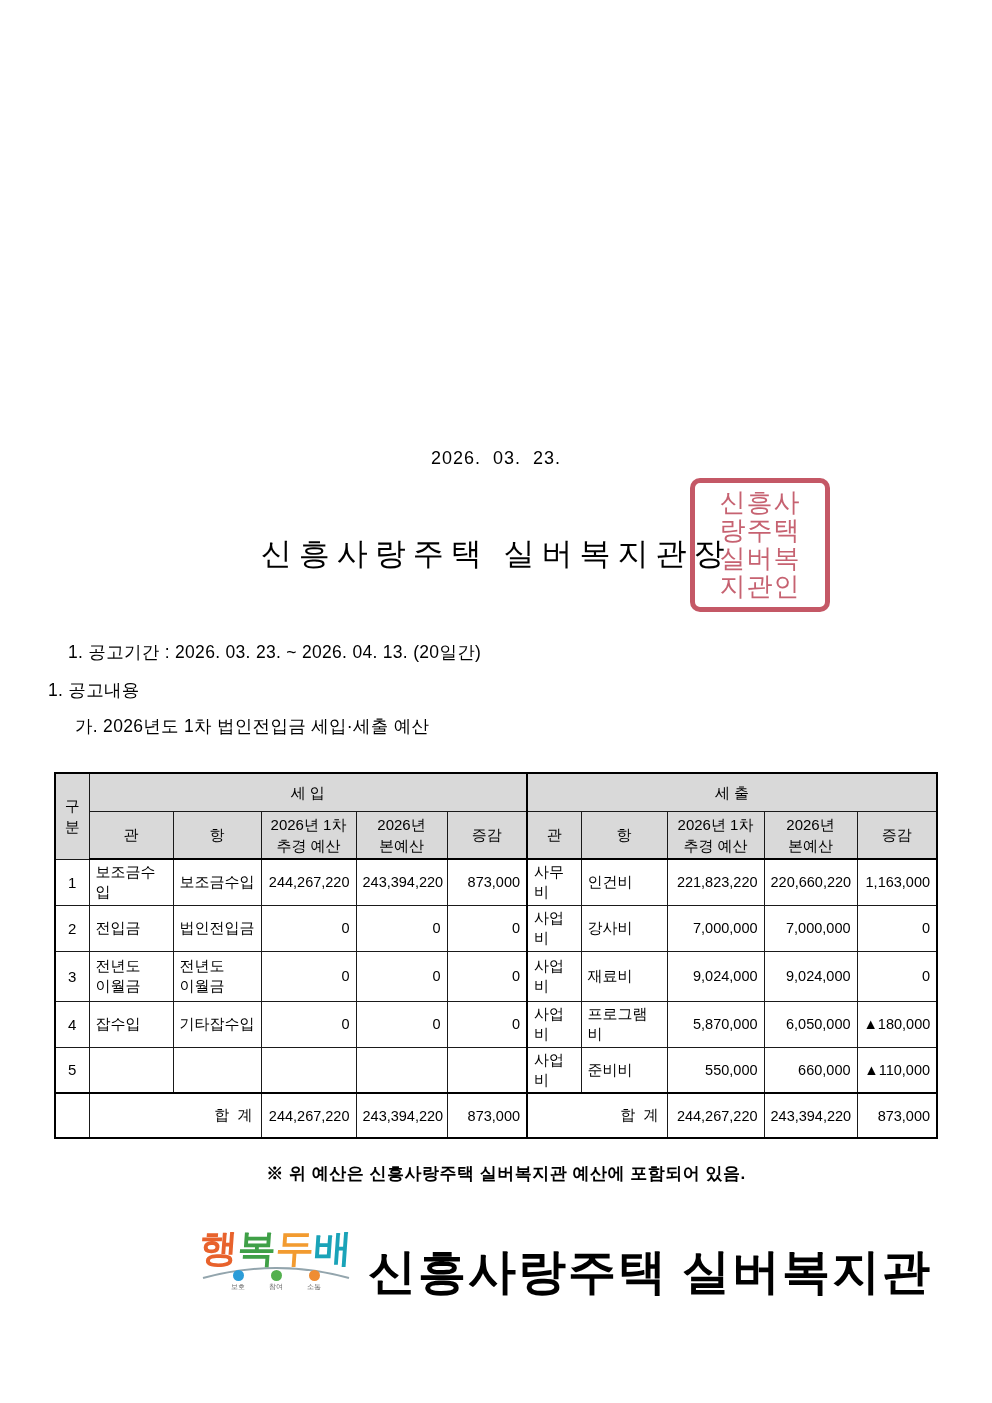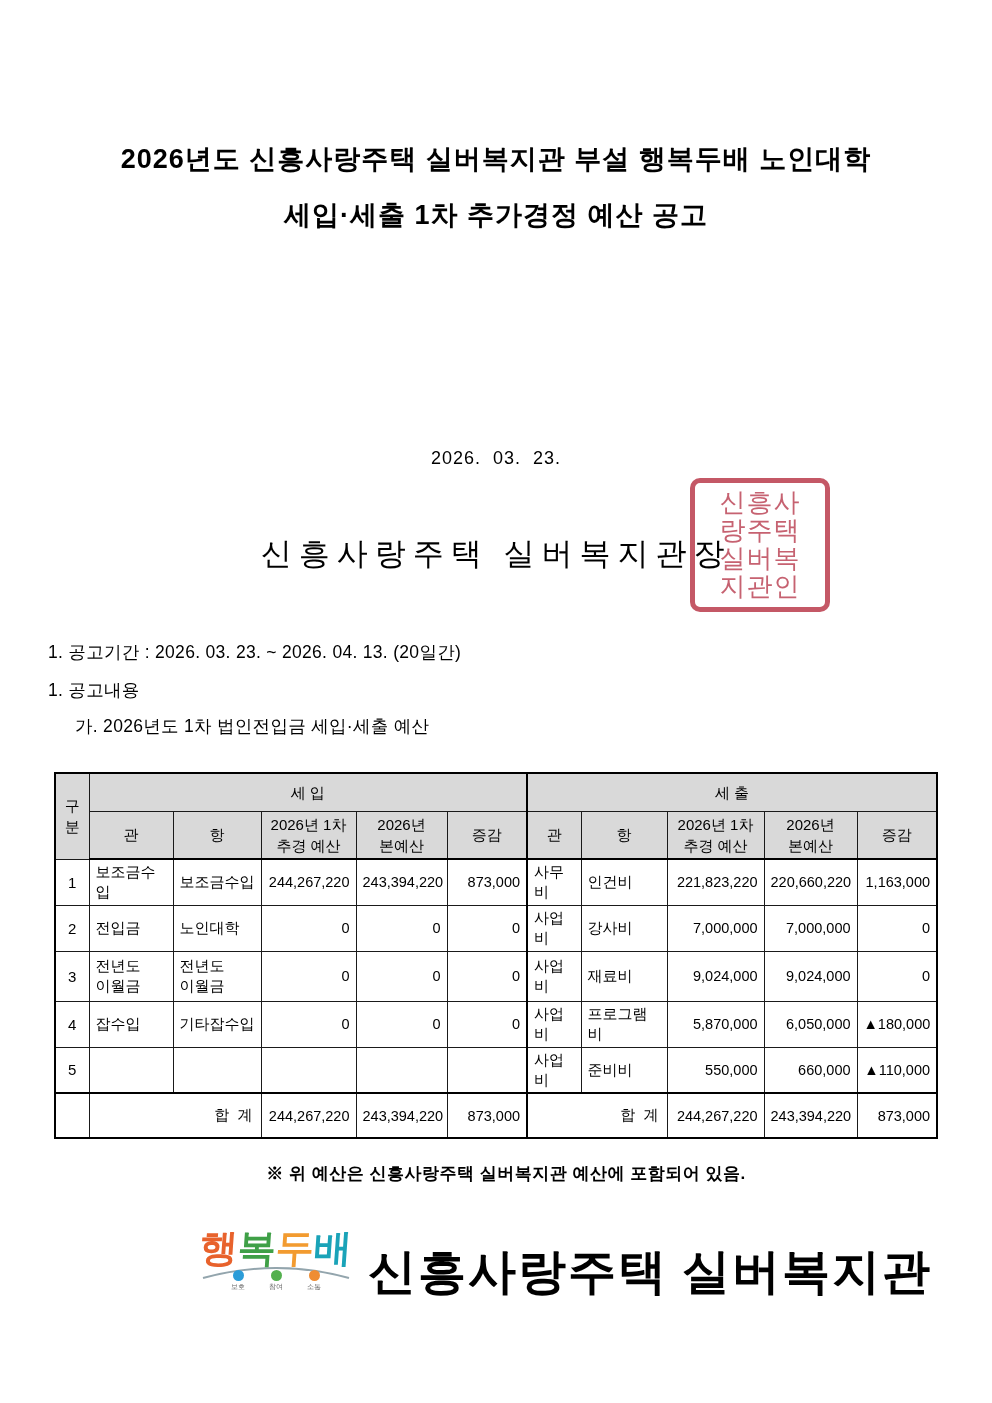--- a/index.html
+++ b/index.html
@@ -46,21 +46,21 @@
     background:rgba(255,255,255,0);
   }
   .seal-text{
     width:84px;
     font-family:"Liberation Serif",serif;
     font-size:26px;line-height:28px;letter-spacing:1px;
     color:#c25565;word-break:break-all;text-align:center;
   }
   
   .notice-item{position:absolute;left:48px;font-size:17.5px;letter-spacing:0.3px;}
-  .item1{top:640px;}
+  .item1{top:640px;margin-left:20px;}
   .item2{top:678px;}
   .item2-sub{top:714px;left:75px;}
   
   .unit-label{position:absolute;top:747px;right:82px;font-size:12px;margin-top:48px;}
   
   table.budget{
     position:absolute;left:54px;top:772px;width:882px;
     border-collapse:collapse;table-layout:fixed;
     font-size:15px;
   }
@@ -117,24 +117,20 @@
     position:absolute;left:368px;top:1240px;
     font-family:"Liberation Serif",serif;
     font-weight:bold;font-size:48px;letter-spacing:2px;
   }
 </style>
 </head>
 <body>
 
 <div class="page">
 
-  <div class="doc-title">
-    <div>2026년도 신흥사랑주택 실버복지관 부설 행복두배 노인대학</div>
-    <div>세입·세출 1차 추가경정 예산 공고</div>
-  </div>
 
 
   <div class="doc-date">2026.  03.  23.</div>
 
   <div class="signatory">신흥사랑주택 실버복지관장</div>
 
   <div class="seal">
     <div class="seal-text">신흥사랑주택실버복지관인</div>
   </div>
 
@@ -190,21 +186,21 @@
       <td class="num">873,000</td>
       <td class="name half">사무비</td>
       <td class="name">인건비</td>
       <td class="num">221,823,220</td>
       <td class="num">220,660,220</td>
       <td class="num">1,163,000</td>
     </tr>
     <tr class="r2">
       <td class="idx">2</td>
       <td class="name">전입금</td>
-      <td class="name">노인대학</td>
+      <td class="name">법인전입금</td>
       <td class="num">0</td>
       <td class="num">0</td>
       <td class="num">0</td>
       <td class="name half">사업비</td>
       <td class="name">강사비</td>
       <td class="num">7,000,000</td>
       <td class="num">7,000,000</td>
       <td class="num">0</td>
     </tr>
     <tr class="r3">

